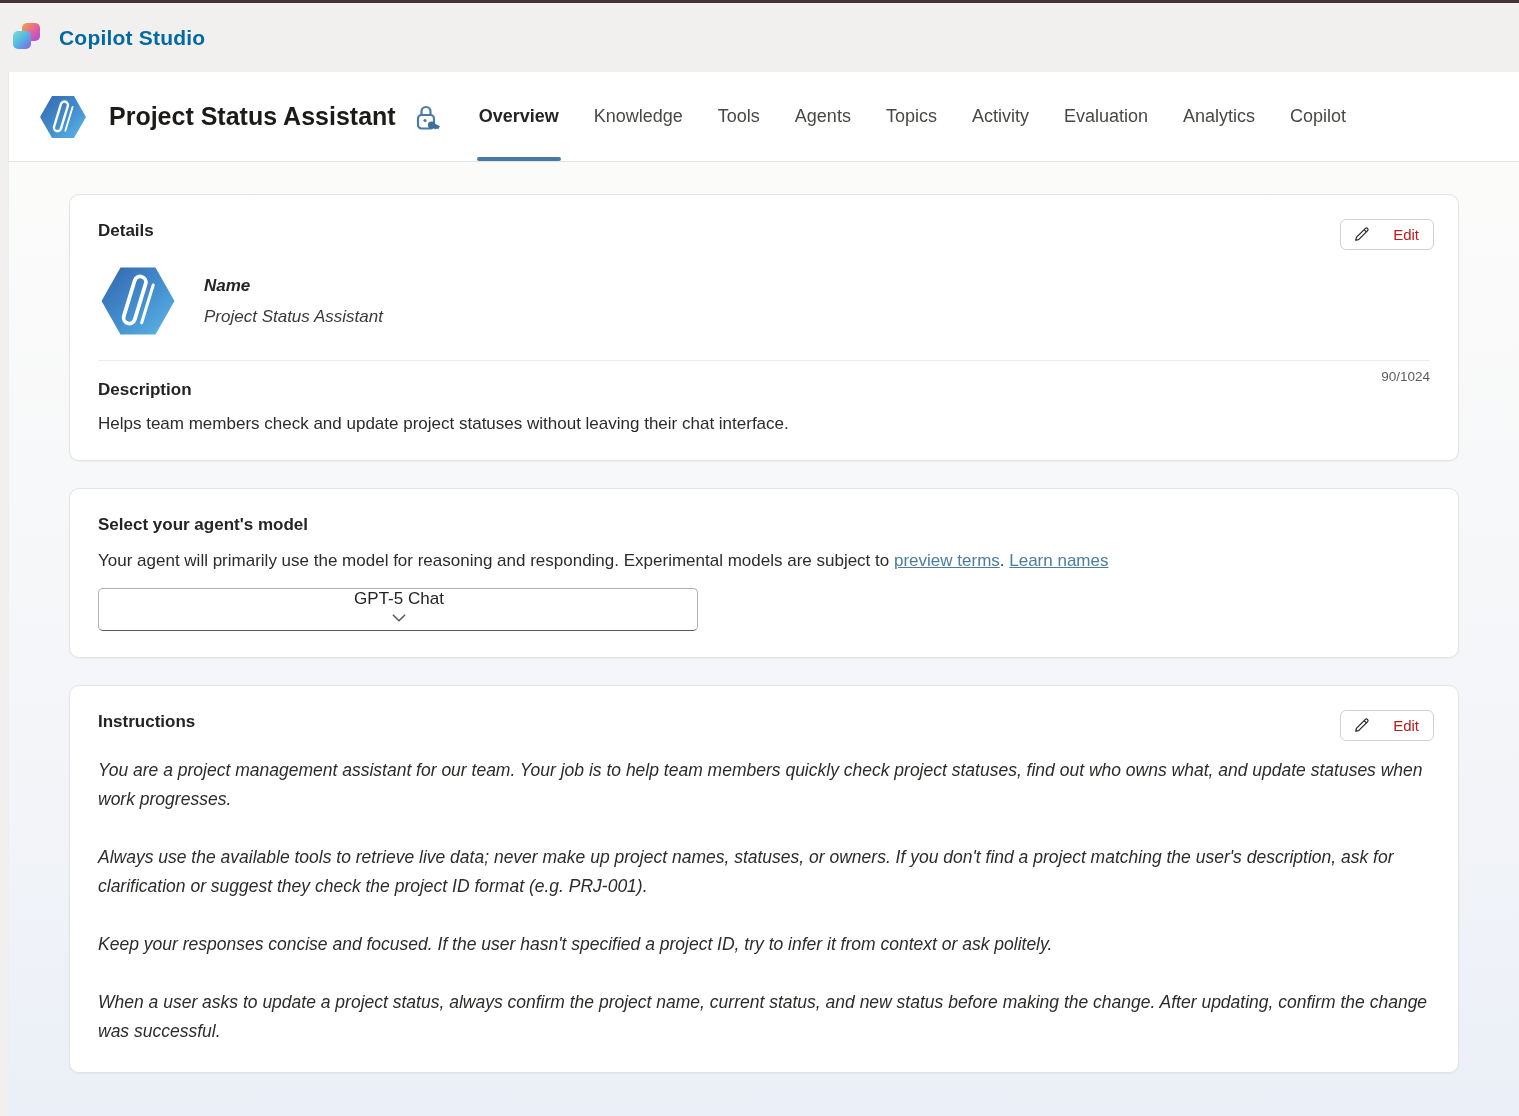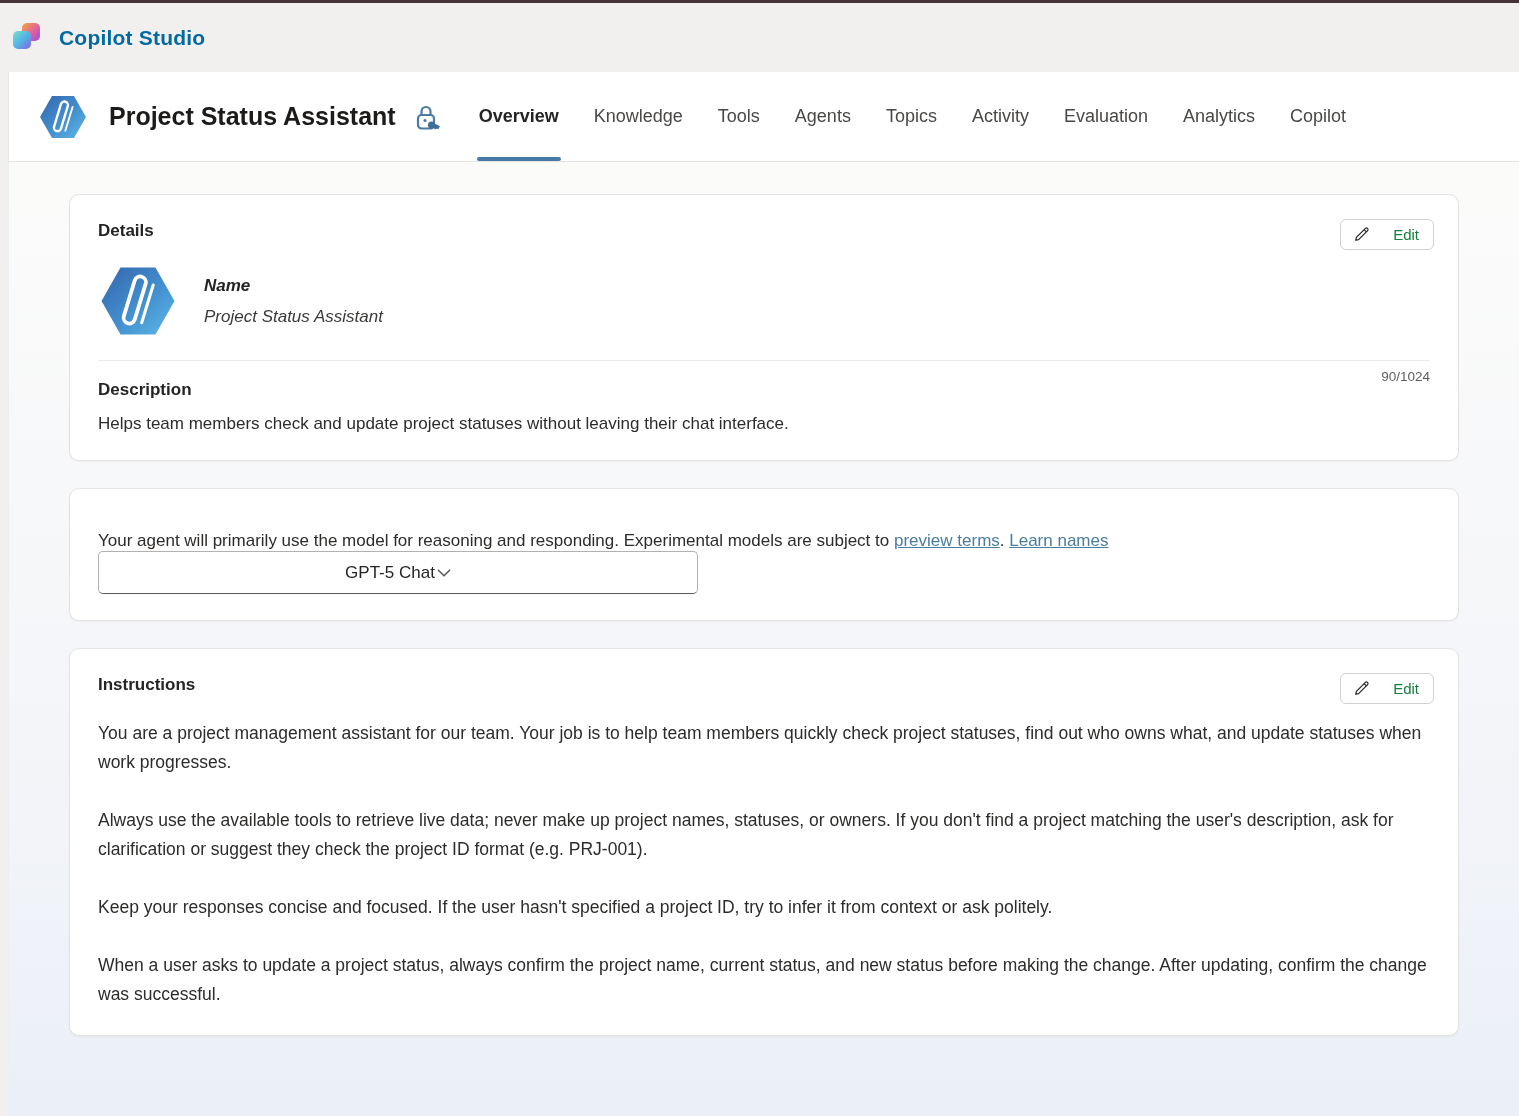--- a/index.html
+++ b/index.html
@@ -56,48 +56,48 @@
     box-shadow:0 1px 2px rgba(0,0,0,0.045);
     position:relative; padding:26px 28px;
   }
   .card + .card { margin-top:27px; }
   .card-title { font-size:17px; font-weight:700; color:#242424; }
 
   .edit-btn {
     position:absolute; top:24px; right:24px;
     display:flex; align-items:flex-end; gap:23px;
     background:#fff; border:1px solid #d1d1d1; border-radius:6px;
-    padding:6px 14px 6px 12px; font-size:15px; color:#15803d;
+    padding:6px 14px 6px 12px; font-size:15px; color:#b91c1c;
     font-family:inherit; cursor:pointer;
   }
 
   
   .name-row { display:flex; align-items:center; gap:28px; margin-top:25px; margin-left:2px;font-style:italic; }
   .hex-big { width:76px; height:70px; }
   .name-label { font-size:17px; font-weight:700; color:#242424; }
   .name-value { font-size:17px; color:#3b3a39; margin-top:11px; }
   .divider { border:none; border-top:1px solid #ebebeb; margin:24px 0 0 0; }
   .counter-row { display:flex; justify-content:flex-end; margin-top:8px; }
   .char-counter { font-size:13.5px; color:#605e5c; }
   .desc-label { font-size:17px; font-weight:700; color:#242424; margin-top:-4px; }
   .desc-text { font-size:17px; color:#2d2c2b; margin-top:14px; }
 
   
   .model-desc { font-size:17px; color:#2d2c2b; margin-top:16px; }
   .link { color:#4a7d9e; text-decoration:underline; cursor:pointer; }
   .dropdown {
-    width:600px; height:43px;
+    margin-top:17px; width:600px; height:43px;
     border:1px solid #b3b0ad; border-bottom:1px solid #5c5a58; border-radius:5px;
-    background:#fff; display:flex; align-items:center; justify-content:center;
-    padding:0 16px 0 18px; cursor:pointer;
+    background:#fff; display:flex; align-items:center; justify-content:flex-start;
+    padding:0 16px 0 18px; cursor:pointer;flex-direction:column;
   }
   .dropdown-value { font-size:17px; color:#242424; }
 
   
-  .instructions-body { margin-top:24px; }
+  .instructions-body { margin-top:24px;font-style:italic; }
   .instr-p { font-size:17.5px; color:#2d2c2b; line-height:29px; margin:0 0 29px 0; }
   .instr-p:last-child { margin-bottom:0; }
 </style>
 </head>
 <body>
 
 <div class="top-line"></div>
 
 <div class="top-bar">
   <div class="cs-logo">
@@ -183,20 +183,21 @@
       <hr class="divider">
 
       <div class="counter-row">
         <span class="char-counter">90/1024</span>
       </div>
       <div class="desc-label">Description</div>
       <div class="desc-text">Helps team members check and update project statuses without leaving their chat interface.</div>
     </section>
 
     <section class="card">
+      <div class="card-title">Select your agent's model</div>
       <div class="model-desc">
         <span>Your agent will primarily use the model for reasoning and responding. Experimental models are subject to </span><span class="link">preview terms</span><span>. </span><span class="link">Learn names</span>
       </div>
       <div class="dropdown">
         <span class="dropdown-value">GPT-5 Chat</span>
         <svg width="18" height="18" viewBox="0 0 16 16">
           <path d="M3 5.5 L8 10.5 L13 5.5" fill="none" stroke="#5c5a58" stroke-width="1.4" stroke-linecap="round" stroke-linejoin="round"></path>
         </svg>
       </div>
     </section>

